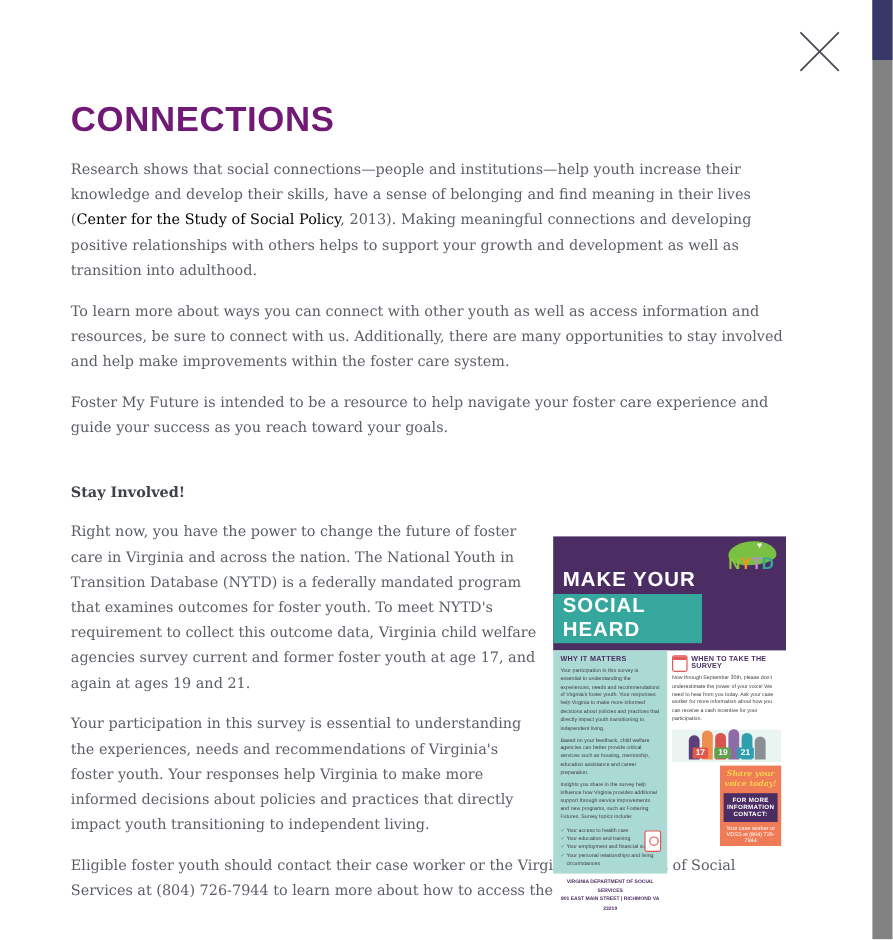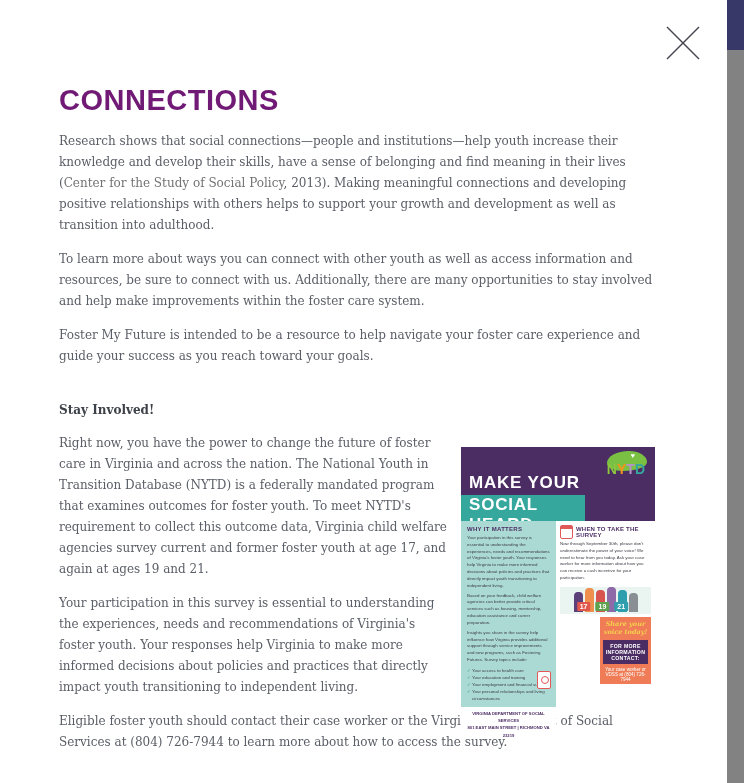--- a/index.html
+++ b/index.html
@@ -15,28 +15,28 @@
   .close-x { position:absolute; top:22px; right:42px; width:38px; height:40px;
     background:none; border:none; cursor:pointer; padding:0; }
   
   .content { position:absolute; left:59px; top:84px; width:596px; }
   h1.page-title {
     font-family:"Liberation Sans", sans-serif; font-weight:bold;
     font-size:29px; letter-spacing:0.5px; color:#701a75; margin:0 0 14px 0;
   }
   p.body-text { font-size:12px; line-height:21px; color:#5a5e66; margin:0 0 13px 0; }
   p.gap-after { margin-bottom:34px; }
-  a.gold-link { color:#737373; text-decoration:none; cursor:pointer; }
+  a.gold-link { color:#000000; text-decoration:none; cursor:pointer; }
   h3.subhead { font-size:12px; line-height:18px; font-weight:bold; color:#3d4148; margin:8px 0 14px 0; }
   
   .flyer {
     float:right; width:194px; height:253px; margin:14px 0 8px 12px;
     font-family:"Liberation Sans", sans-serif; background:#ffffff; position:relative;
   }
-  .flyer-header { position:relative; height:74px; background:#4b2d63; padding:0; overflow:hidden; }
+  .flyer-header { position:relative; height:95px; background:#4b2d63; padding:0; overflow:hidden; }
   .nytd-logo { position:absolute; top:4px; right:8px; width:54px; height:28px; }
   .logo-blob { position:absolute; top:0; right:0; width:40px; height:20px;
     background:#7ac143; border-radius:55% 45% 60% 40% / 60% 55% 45% 40%; }
   .logo-heart { position:absolute; top:1px; right:12px; color:#ffffff; font-size:7px; line-height:7px; }
   .logo-text { position:absolute; bottom:2px; right:2px; font-weight:bold; font-size:14px; letter-spacing:0; }
   .logo-text .l1 { color:#8dc63f; } .logo-text .l2 { color:#f7941d; }
   .logo-text .l3 { color:#b591c8; } .logo-text .l4 { color:#35a79c; }
   .flyer-title1 { color:#ffffff; font-weight:bold; font-size:17px; letter-spacing:0.8px; margin:26px 0 2px 8px; }
   .flyer-title2 { width:124px; background:#35a79c; color:#ffffff; font-weight:bold;
     font-size:17px; letter-spacing:0.8px; padding:0 0 1px 8px; }

